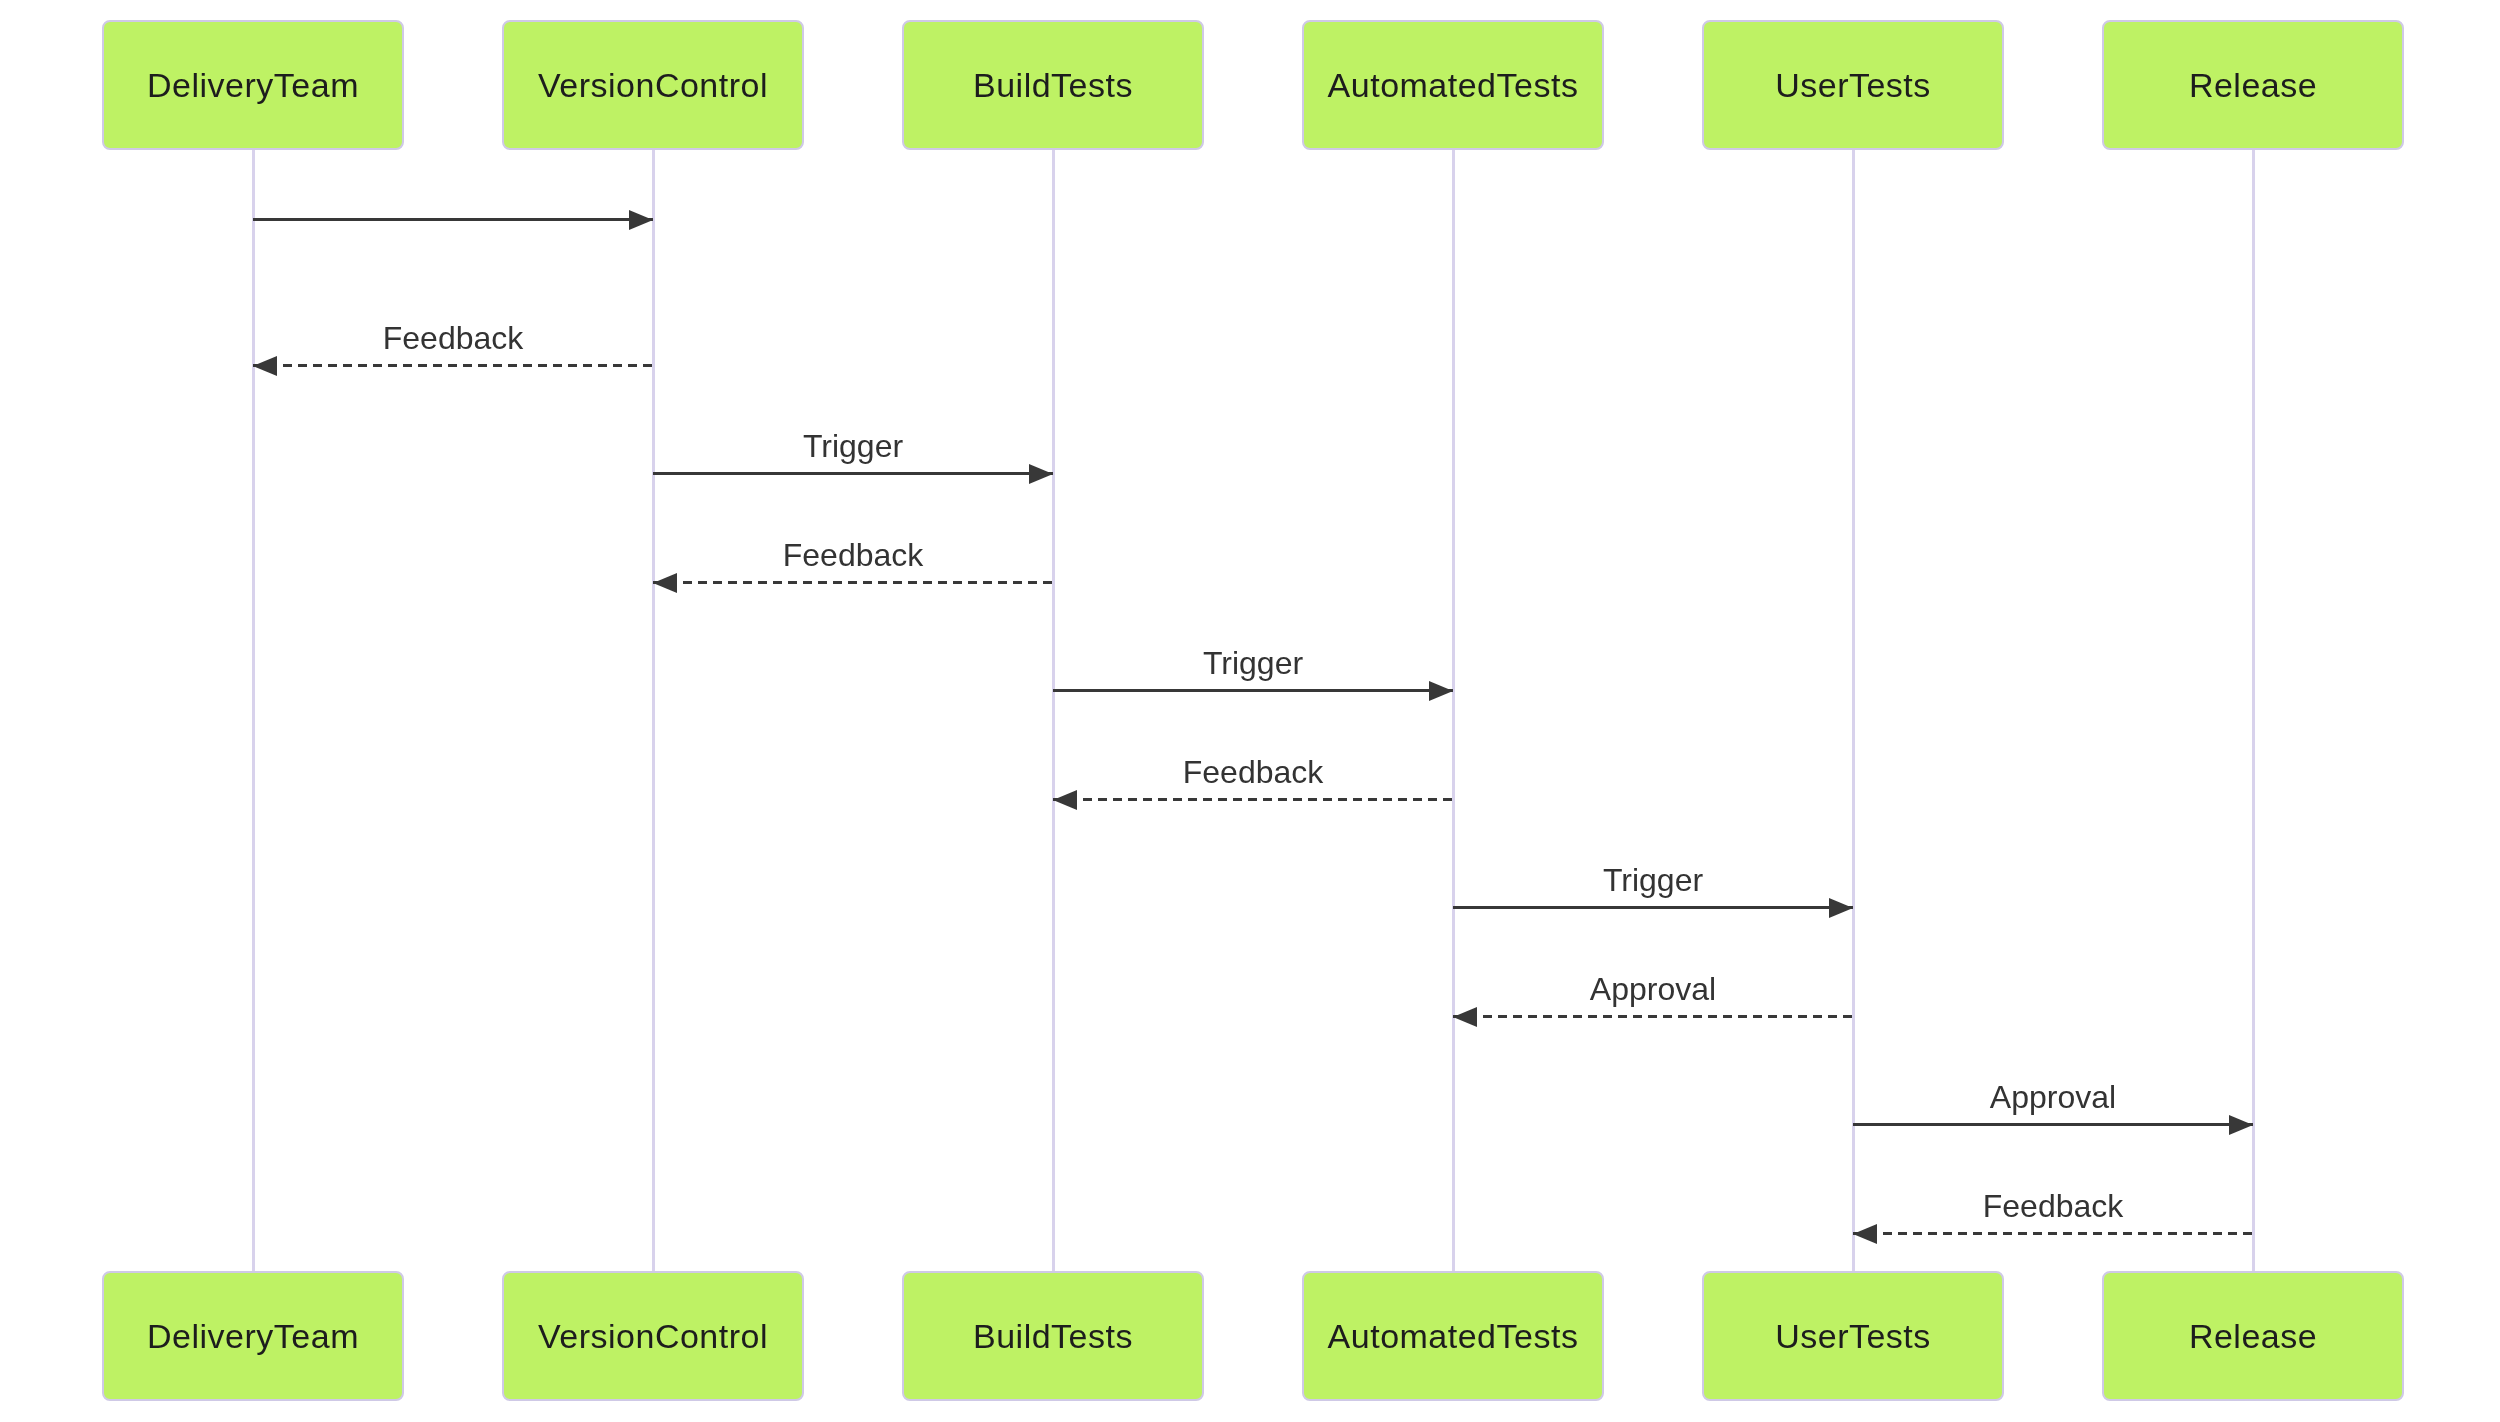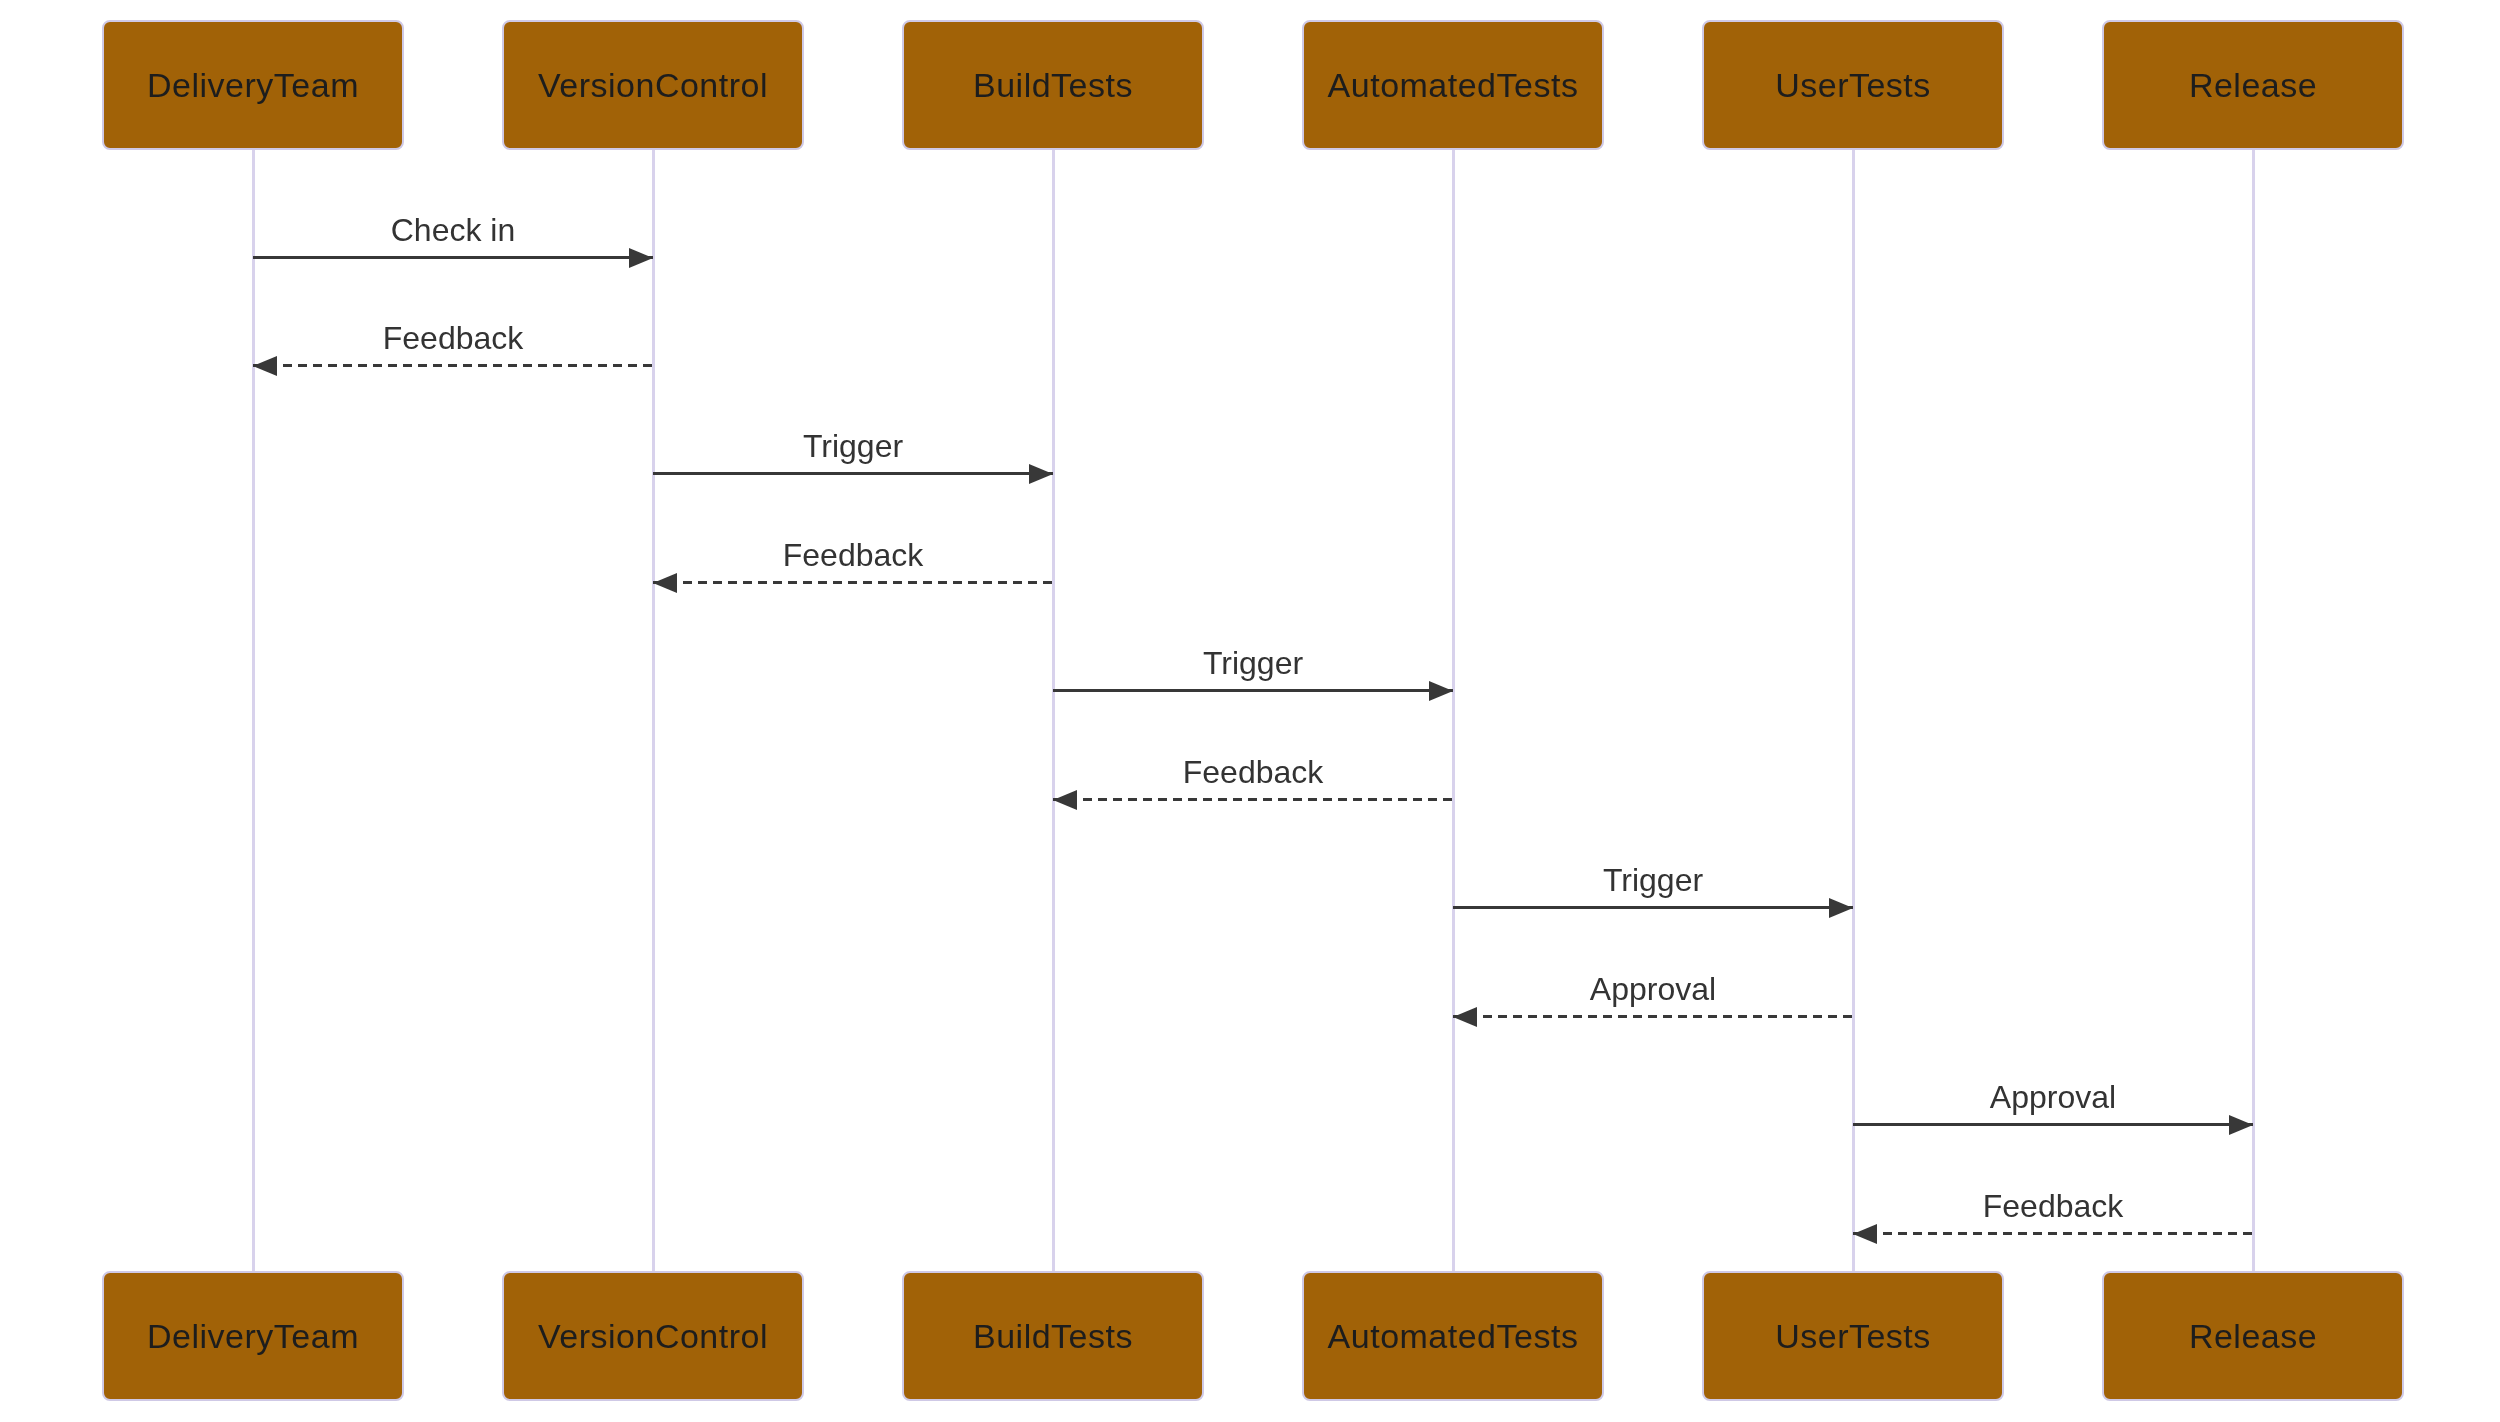--- a/index.html
+++ b/index.html
@@ -6,21 +6,21 @@
   .canvas {
     position:relative; width:2500px; height:1422px; background:#ffffff;
     font-family:"Liberation Sans","DejaVu Sans",sans-serif; overflow:hidden;
   }
   .lifeline {
     position:absolute; top:150px; height:1121px; width:3px;
     background:#d8d2ec;
   }
   .actor-box {
     position:absolute; width:302px; height:130px;
-    background:#a16207; border:2px solid #cfc9e6; border-radius:8px;
+    background:#bef264; border:2px solid #cfc9e6; border-radius:8px;
     box-sizing:border-box; display:flex; align-items:center; justify-content:center;
   }
   .actor-box span {
     font-size:34px; color:#1d1d1d; letter-spacing:0.5px;
   }
   .msg { position:absolute; width:400px; }
   .msg-label {
     text-align:center; font-size:32px; color:#333333;
     line-height:38px; height:38px; white-space:nowrap;
   }
@@ -80,21 +80,20 @@
       <span>AutomatedTests</span>
     </div>
   <div class="actor-box" style="left:1702px;top:1271px">
       <span>UserTests</span>
     </div>
   <div class="actor-box" style="left:2102px;top:1271px">
       <span>Release</span>
     </div>
 
   <div class="msg" style="left:253px;top:211px">
-    <div class="msg-label">Check in</div>
     <div class="msg-line solid">
         <i class="arrowhead right"></i>
       </div>
   </div>
 
   <div class="msg" style="left:253px;top:319px">
     <div class="msg-label">Feedback</div>
     <div class="msg-line dashed">
         <i class="arrowhead left"></i>
       </div>

